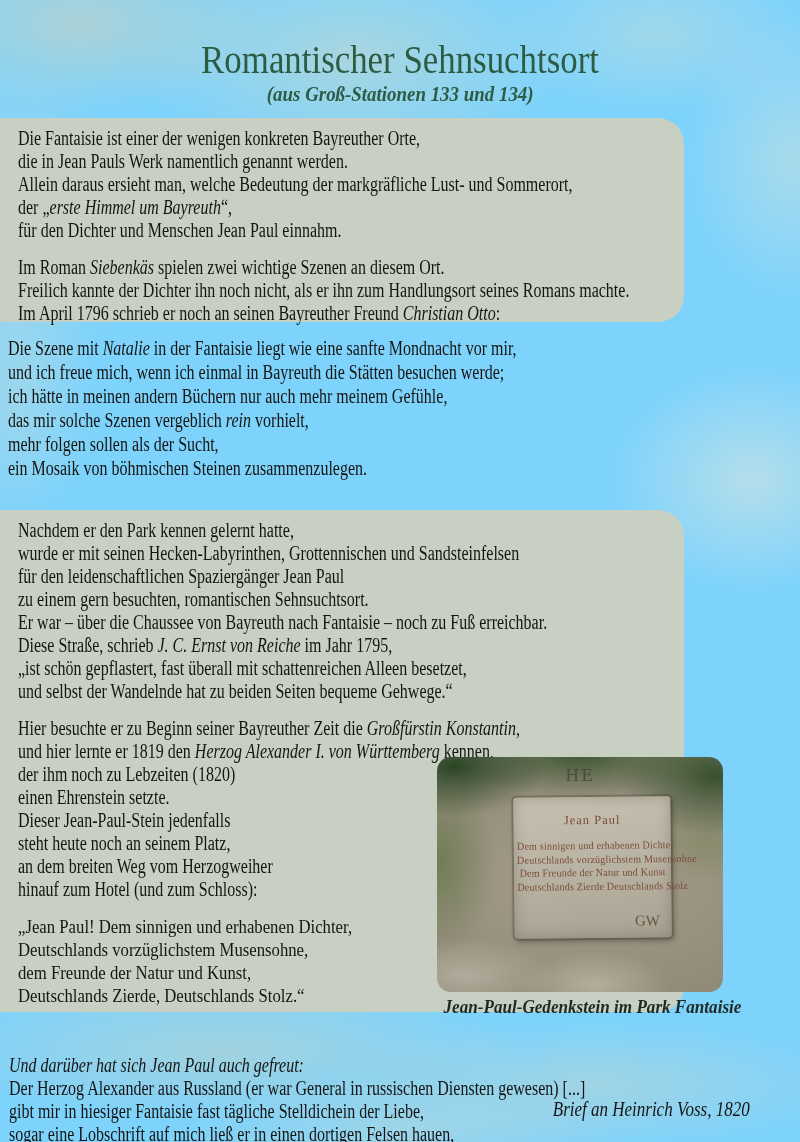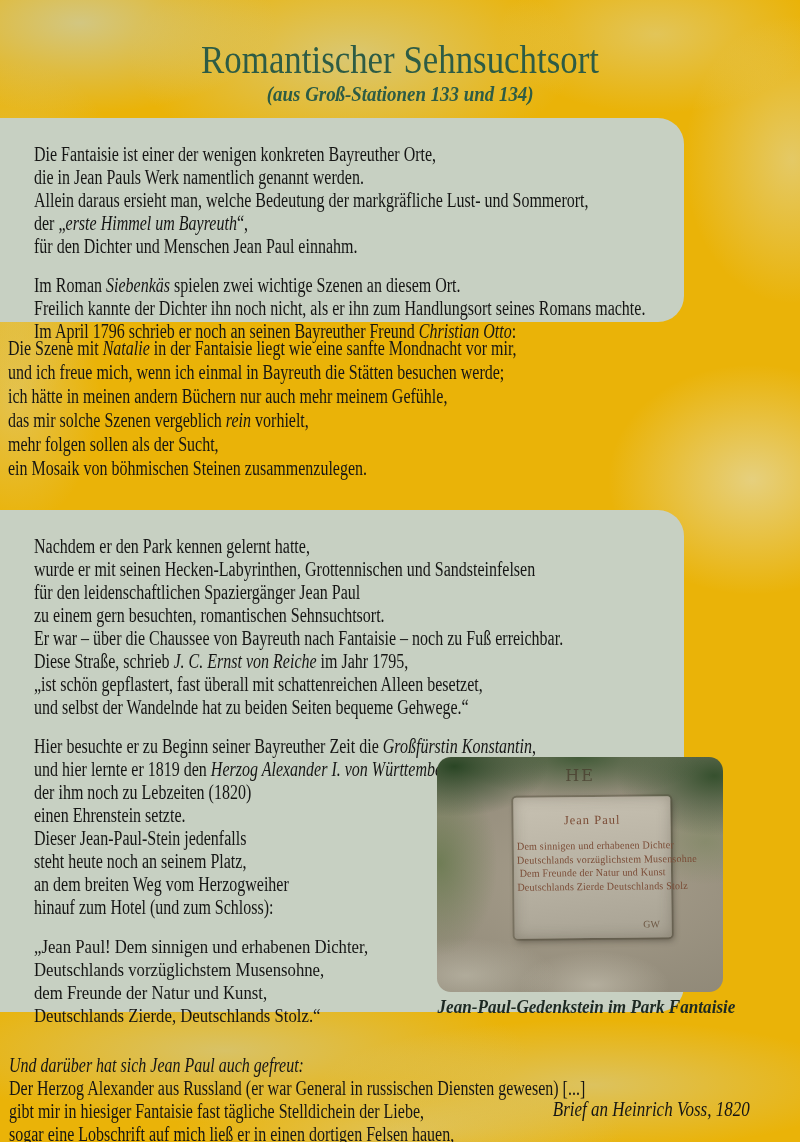--- a/index.html
+++ b/index.html
@@ -1,18 +1,18 @@
 <!DOCTYPE html>
 <html lang="de"><head>
 <meta charset="utf-8">
 <style>
   html,body{margin:0;padding:0;background:#ffffff;}
   .page{
     position:relative;width:800px;height:1142px;overflow:hidden;
-    background:#eab308;
+    background:#7dd3fc;
     font-family:"Liberation Serif","DejaVu Serif",serif;
     color:#151514;
   }
   
   .bg-texture{
     position:absolute;inset:0;pointer-events:none;
     background:
       radial-gradient(ellipse 280px 130px at 10% 2%, rgba(198,209,194,.65), transparent 70%),
       radial-gradient(ellipse 320px 150px at 44% 5%, rgba(205,216,200,.55), transparent 70%),
       radial-gradient(ellipse 220px 110px at 82% 3%, rgba(214,223,209,.40), transparent 72%),
@@ -33,21 +33,21 @@
   .page-subtitle{
     margin:1px 0 0 0;font-size:21px;font-weight:bold;font-style:italic;color:#2d5c45;
     display:inline-block;transform:scaleX(.9);white-space:nowrap;
   }
   .greenbox{
     position:absolute;left:0;width:684px;background:#c7d0c2;
     border-radius:0 26px 26px 0;box-sizing:border-box;
   }
   #intro-box{top:118px;height:204px;padding:9px 0 0 18px;}
   #park-box{top:510px;height:502px;padding:9px 0 0 18px;}
-  .para{margin:16px;}
+  .para{margin:0;}
   .para + .para{margin-top:14px;}
   .line{
     white-space:nowrap;font-size:20px;line-height:23px;
     transform:scaleX(.8);transform-origin:0 50%;
   }
   .para.wide .line{font-size:19px;transform:scaleX(.88);}
   .free-para{position:absolute;}
   #letter-quote{top:336px;left:8px;}
   #letter-quote .line{line-height:24px;}
   #closing-block{top:1054px;left:9px;}
@@ -80,23 +80,23 @@
   .stone-plaque{
     position:absolute;left:27%;top:17%;width:55%;height:60%;
     background:linear-gradient(173deg,#c7c1b2,#b7b1a2 55%,#a8a293);
     border-radius:3px;transform:rotate(-.6deg);
     box-shadow:0 0 0 2px rgba(72,66,50,.35), inset 0 0 14px rgba(60,54,40,.28), 2px 3px 6px rgba(40,36,26,.45);
     text-align:center;color:#7a4b35;
   }
   .plaque-title{margin-top:16px;font-size:12.5px;letter-spacing:1px;line-height:14px;}
   .plaque-lines{margin-top:12px;}
   .plaque-line{font-size:10.5px;line-height:13.5px;letter-spacing:.2px;white-space:nowrap;transform:scaleX(.96);}
-  .plaque-signature{position:absolute;right:12px;bottom:8px;font-size:10px;color:#6d5743;}
+  .plaque-signature{position:absolute;right:12px;bottom:8px;font-size:15px;color:#6d5743;}
   .photo-caption{
-    position:absolute;left:415px;top:996px;width:342px;text-align:center;z-index:4;
+    position:absolute;left:427px;top:996px;width:342px;text-align:left;z-index:4;
   }
   .photo-caption > span{
     display:inline-block;font-size:19px;font-style:italic;font-weight:bold;
     color:#1d2922;transform:scaleX(.9);white-space:nowrap;
   }
 </style>
 </head>
 <body>
 
 <div class="page">

